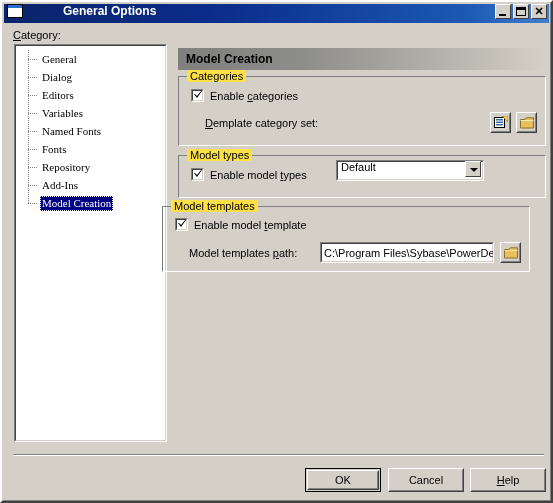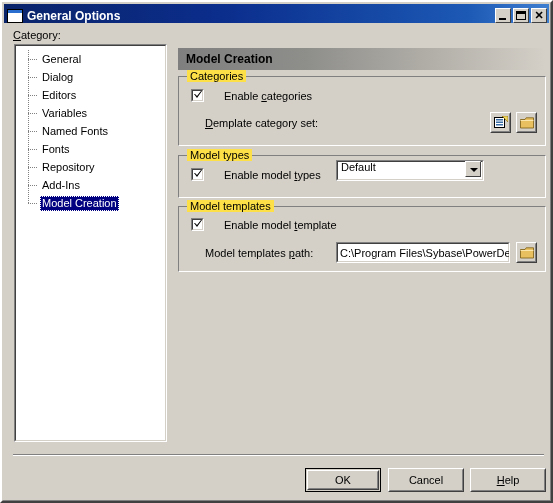--- a/index.html
+++ b/index.html
@@ -36,23 +36,24 @@
   }
 
   
   .titlebar {
     position: absolute;
     left: 2px; top: 2px;
     width: 545px;
     height: 19px;
     background: linear-gradient(to right, #0a246a 0%, #0b2d8c 40%, #1c59b5 85%, #3f7fd0 100%);
     display: flex;
-    align-items: flex-end;
+    align-items: flex-start;
     padding: 0 2px;
     box-sizing: border-box;
+    gap: 36px;
   }
   .title-icon {
     width: 16px; height: 14px;
     margin-left: 1px;
     margin-right: 4px;
     background: #ffffff;
     border: 1px solid #000000;
     box-sizing: border-box;
     position: relative;
     flex: 0 0 auto;
@@ -186,20 +187,21 @@
     background-image: linear-gradient(to bottom, #808080 50%, transparent 50%);
     background-size: 1px 2px;
   }
   .tree-item.last .vline { height: 10px; }
   .tree-label {
     font-size: 11px;
     color: #000000;
     white-space: nowrap;
     padding: 1px 2px 1px 2px;
     line-height: 13px;
+    font-family: Liberation Serif, serif;
   }
   .tree-item.selected .tree-label {
     background: #000080;
     color: #ffffff;
     outline: 1px dotted #ffffff;
     outline-offset: -1px;
   }
 
   
   .panel-header {
@@ -238,21 +240,20 @@
     color: #000000;
     white-space: nowrap;
   }
 
   
   .checkbox-row {
     position: absolute;
     display: flex;
     align-items: center;
     cursor: default;
-    gap: 14px;
   }
   .checkbox {
     width: 13px;
     height: 13px;
     background: #ffffff;
     box-sizing: border-box;
     border-top: 1px solid #808080;
     border-left: 1px solid #808080;
     border-right: 1px solid #ffffff;
     border-bottom: 1px solid #ffffff;
@@ -603,21 +604,21 @@
     <div class="checkbox-row" style="left:12px; top:12px;">
       <span class="checkbox">
         <svg class="tick" viewBox="0 0 8 7">
           <path d="M0 3 L1 3 L3 5 L7 0 L8 0 L3 7 Z" fill="#000000"></path>
         </svg>
       </span>
       <span class="cb-label"><span>Enable model </span><u>t</u><span>ypes</span></span>
     </div>
   </div>
 
-  <div class="groupbox" style="left:176px; top:204px; width:368px; height:66px;">
+  <div class="groupbox" style="left:160px; top:204px; width:368px; height:66px;">
     <span class="gb-title">Model templates</span>
 
     <div class="checkbox-row" style="left:12px; top:11px;">
       <span class="checkbox">
         <svg class="tick" viewBox="0 0 8 7">
           <path d="M0 3 L1 3 L3 5 L7 0 L8 0 L3 7 Z" fill="#000000"></path>
         </svg>
       </span>
       <span class="cb-label"><span>Enable model </span><u>t</u><span>emplate</span></span>
     </div>

